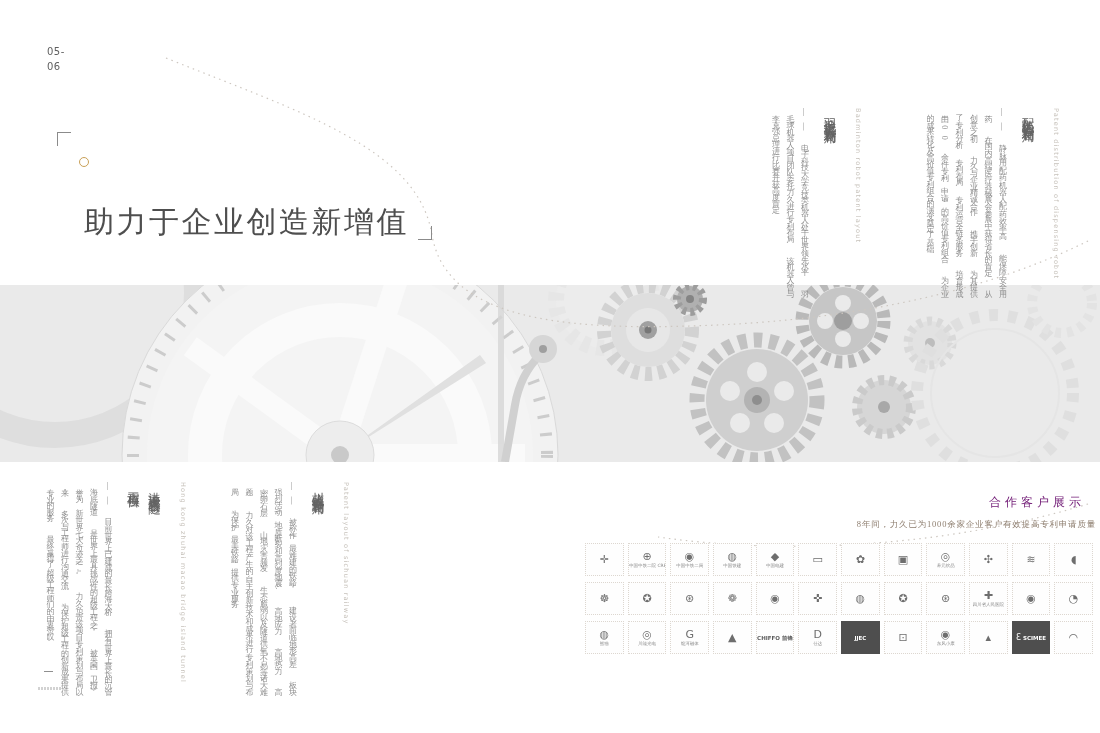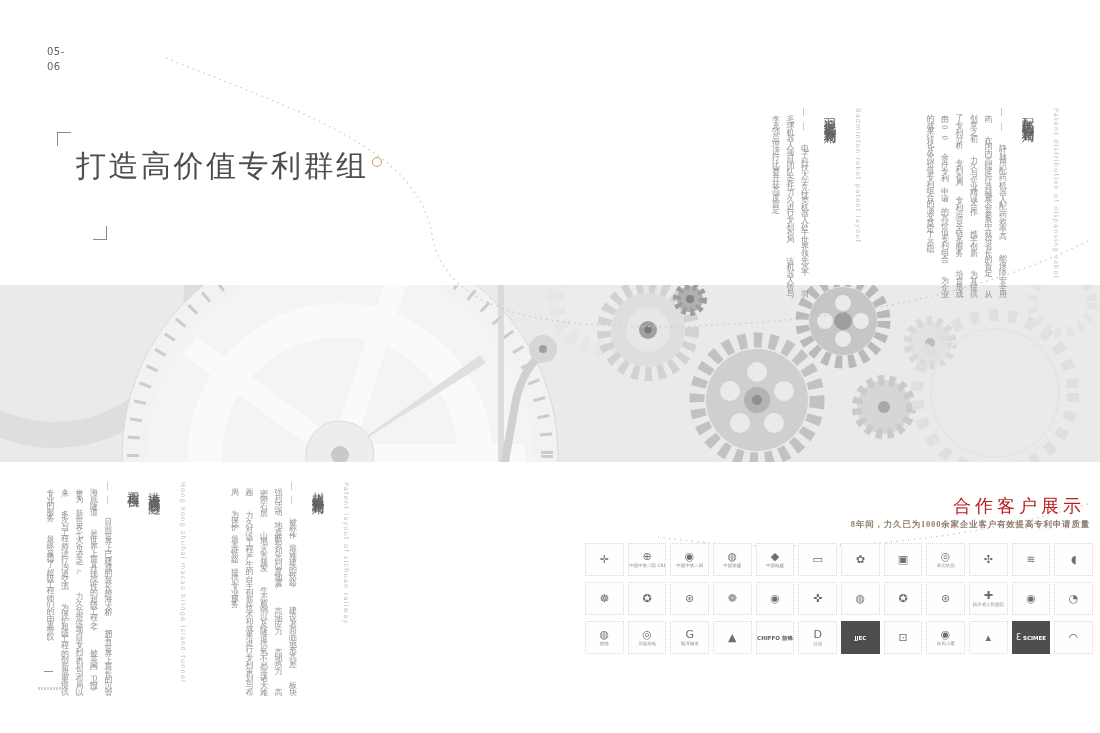--- a/index.html
+++ b/index.html
@@ -36,23 +36,23 @@
   .vgroup-bottom{top:482px;left:42px;height:206px;gap:40px;}
   .vsec{height:100%;writing-mode:vertical-rl;text-orientation:mixed;}
   .ven{display:block;font-family:"DejaVu Sans",sans-serif;font-size:6.5px;
     letter-spacing:1.2px;color:#c7c2bb;margin-left:16px;}
   .vtitle{display:block;font-size:12.5px;font-weight:400;letter-spacing:1.6px;
     color:#636363;margin:0 0 0 4px;}
   .vbody{display:block;font-size:8px;letter-spacing:6.5px;line-height:14.5px;
     color:#8d8d8d;margin:0 10px 0 0;text-align:justify;}
   
   .clients-heading{position:absolute;top:494px;right:15px;margin:0;
-    font-size:18px;font-weight:400;letter-spacing:4px;color:#b91c1c;}
-  .clients-sub{position:absolute;top:519px;right:10px;
-    font-size:8.5px;letter-spacing:.8px;color:#8d7d6e;font-weight:bold;}
+    font-size:12px;font-weight:400;letter-spacing:4px;color:#701a75;}
+  .clients-sub{position:absolute;top:519px;right:4px;
+    font-size:8.5px;letter-spacing:.8px;color:#8d7d6e;}
   .logo-grid{position:absolute;top:543px;right:7px;width:508px;
     display:grid;grid-template-columns:repeat(12,1fr);gap:6px 4px;}
   .logo-cell{height:31px;border:1px dotted #ddd7d0;background:#fefefe;
     display:flex;flex-direction:column;align-items:center;justify-content:center;
     gap:1px;overflow:hidden;}
   .logo-glyph{font-family:"DejaVu Sans",sans-serif;font-size:11px;line-height:11px;color:#6e6e6e;}
   .logo-label{font-family:"DejaVu Sans",sans-serif;font-size:4.5px;line-height:6px;
     color:#8a8a8a;white-space:nowrap;max-width:36px;overflow:hidden;}
   .logo-cell.word .logo-label{font-size:5.5px;font-weight:bold;color:#5c5c5c;}
   .logo-cell.dark{background:#4e4e4e;border-color:#4e4e4e;flex-direction:row;gap:2px;}
@@ -135,22 +135,22 @@
   </g>
 </svg>
 
 <svg class="curves" viewBox="0 0 1100 733" aria-hidden="true">
   <path d="M166,58 C300,112 418,148 432,235 C446,318 560,330 690,326 C840,322 980,295 1090,240" fill="none" stroke="#cdc7c0" stroke-width="1.2" stroke-dasharray="1.5 4.2"></path>
   <path d="M1088,504 C950,546 790,556 658,537" fill="none" stroke="#cdc7c0" stroke-width="1.2" stroke-dasharray="1.5 4.2"></path>
 </svg>
 
 <div class="headline">
   <span class="br-tl"></span>
-  <div class="l1"><span>打造高价值专利群组</span><span class="gold-dot"></span></div>
-  <div class="l2"><span class="br-br"></span></div>
+  <div class="l1"><span class="gold-dot"></span></div>
+  <div class="l2"><span>助力于企业创造新增值</span><span class="br-br"></span></div>
 </div>
 
 <div class="vgroup vgroup-top">
   <section class="vsec">
     <span class="ven">Badminton robot patent layout</span>
     <h3 class="vtitle">羽毛球机器人专利布局</h3>
     <p class="vbody">——电子科技大学竞技类机器人处于世界领先水平，羽毛球机器人项目团队委托力久进行专利布局。该机器人曾与李克强总理进行比赛并获高度肯定。</p>
   </section>
   <section class="vsec">
     <span class="ven">Patent distribution of dispensing robot</span>

